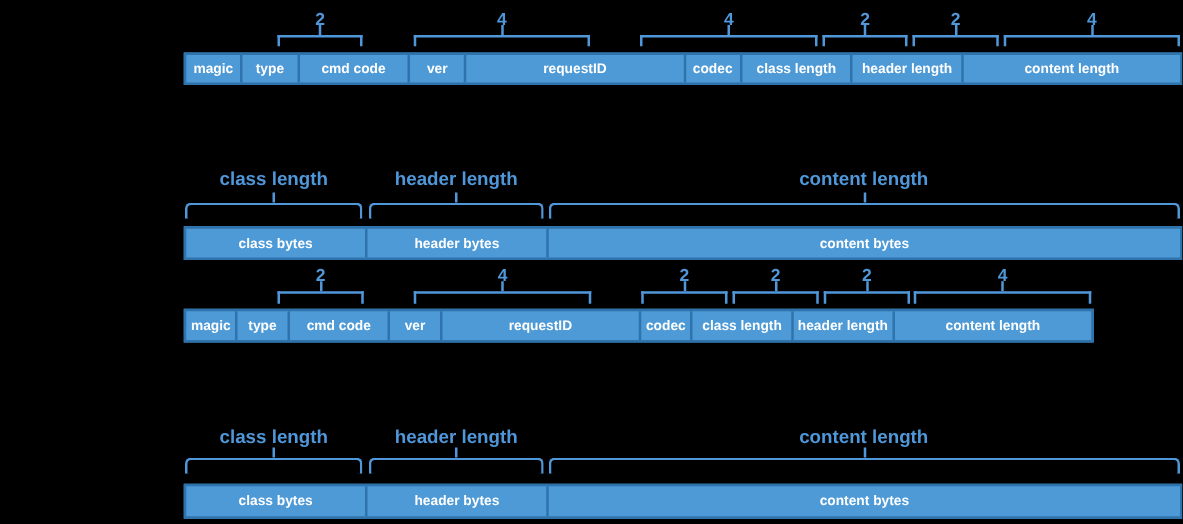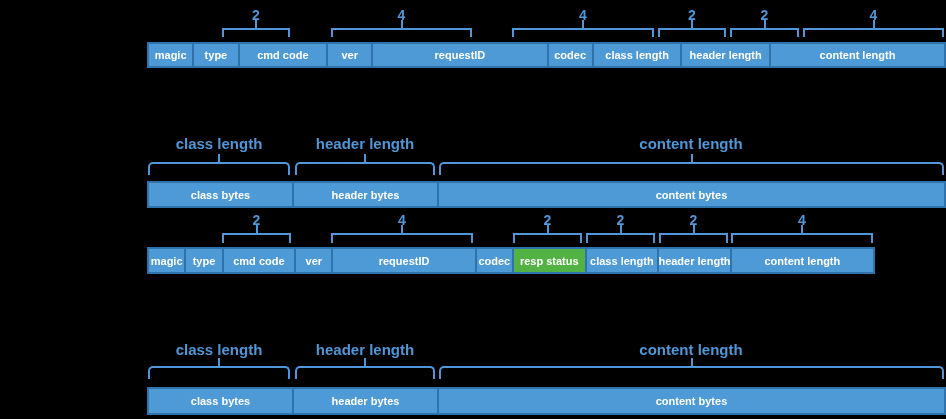--- a/index.html
+++ b/index.html
@@ -109,21 +109,20 @@
     <span class="num">4</span>
   </div>
 
   <div class="bar" style="left:147px; top:247px; width:728px; height:27px;">
     <div class="cell" style="flex:1;">magic</div>
     <div class="cell" style="flex:1;">type</div>
     <div class="cell" style="flex:2;">cmd code</div>
     <div class="cell" style="flex:1;">ver</div>
     <div class="cell" style="flex:4;">requestID</div>
     <div class="cell" style="flex:1;">codec</div>
-    <div class="cell green" style="flex:2;">resp status</div>
     <div class="cell" style="flex:2;">class length</div>
     <div class="cell" style="flex:2;">header length</div>
     <div class="cell" style="flex:4;">content length</div>
   </div>
 
   <div class="sec-label" style="left:139px; top:342px;">class length</div>
   <div class="sec-label" style="left:285px; top:342px;">header length</div>
   <div class="sec-label" style="left:611px; top:342px;">content length</div>
 
   <div class="brace rounded" style="left:148px; top:366px; width:142px; height:13px;"></div>

